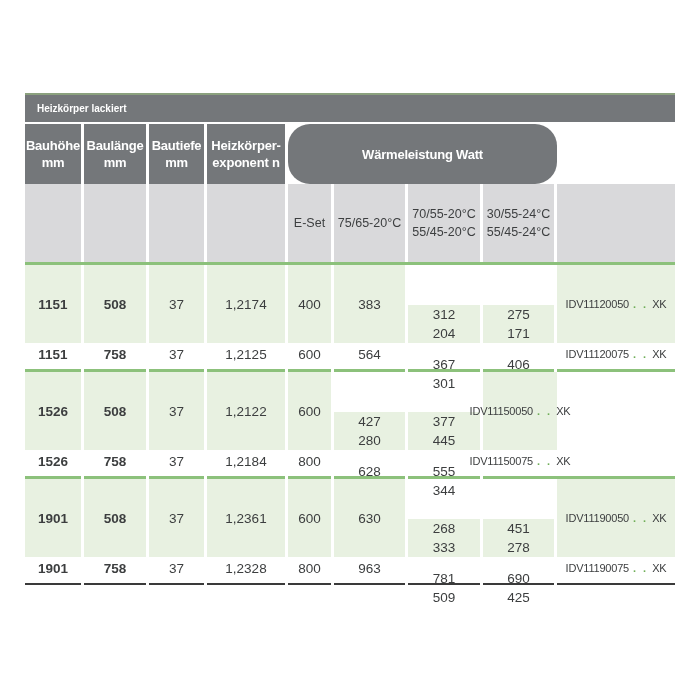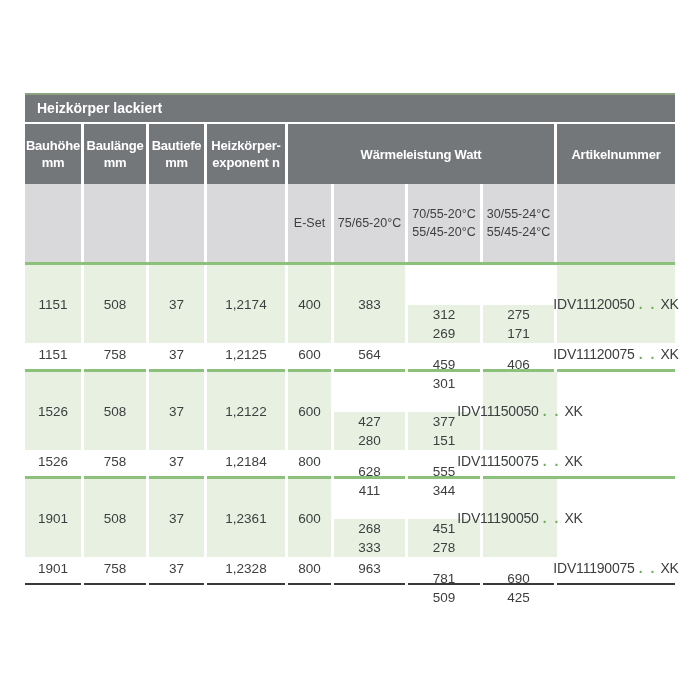--- a/index.html
+++ b/index.html
@@ -7,38 +7,38 @@
     width:700px;height:700px;background:#ffffff;position:relative;
     font-family:"Liberation Sans", sans-serif;
     -webkit-font-smoothing:antialiased;
   }
   .table-wrap{position:absolute;left:25px;top:93px;width:650px;}
 
   .title-bar{
     box-sizing:border-box;
     border-top:2px solid #8ba17e;
     background:#74777a;height:29px;line-height:27px;
-    color:#ffffff;font-weight:bold;font-size:14px;
+    color:#ffffff;font-weight:bold;font-size:10px;
     padding-left:12px;margin-bottom:2px;
   }
 
   .grid{
     display:grid;box-sizing:border-box;
     grid-template-columns:59px 65px 58px 81px 46px 74px 75px 74px 118px;
   }
 
   
   .hrow{height:60px;}
   .hcell{
     background:#74777a;color:#ffffff;font-weight:bold;
     font-size:13px;line-height:17px;letter-spacing:-0.2px;
     display:flex;flex-direction:column;align-items:center;justify-content:center;
     text-align:center;border-right:3px solid #ffffff;
   }
-  .hcell.span-watt{grid-column:5 / 9;}
+  .hcell.span-watt{grid-column:5 / 9;border-radius:22px;}
   .hrow .hcell:last-child{border-right:none;}
 
   
   .srow{height:78px;border-radius:16px;}
   .scell{
     background:#d9d9db;border-right:3px solid #ffffff;
     display:flex;flex-direction:column;align-items:center;justify-content:center;
     text-align:center;font-size:12.5px;line-height:18px;color:#3d3f40;
   }
   .srow .scell:last-child{border-right:none;}
@@ -46,23 +46,23 @@
   
   .row{height:54px;}
   .row .cell{
     display:flex;align-items:center;justify-content:center;text-align:center;
     border-right:3px solid #ffffff;
     font-size:13.5px;color:#3c3e3f;background:transparent;
   }
   .row .cell:last-child{border-right:none;}
   .row.green{height:53px;border-top:3px solid #8cc17b;border-bottom:4px solid #ffffff;}
   .row.green .cell{background:#e8f1e1;}
-  .cell.b{font-weight:normal;text-align:right;}
+  .cell.b{font-weight:bold;text-align:right;}
   .cell.two{flex-direction:column;line-height:19px;margin-top:40px;}
-  .cell.artikel{font-size:14px;letter-spacing:-0.2px;white-space:nowrap;}
+  .cell.artikel{font-size:11px;letter-spacing:-0.2px;white-space:nowrap;}
   .dots{color:#6fae58;font-weight:bold;margin:0 4px;letter-spacing:2px;}
   .bottom-line{height:2px;background:#3a3a3a;}
 </style>
 </head>
 <body>
 
 <div class="table-wrap">
 
   <div class="title-bar">
     <span>Heizkörper lackiert</span>
@@ -81,23 +81,20 @@
       <span>Bautiefe</span>
       <span>mm</span>
     </div>
     <div class="hcell">
       <span>Heizkörper-</span>
       <span>exponent n</span>
     </div>
     <div class="hcell span-watt">
       <span>Wärmeleistung Watt</span>
     </div>
-    <div class="hcell">
-      <span>Artikelnummer</span>
-    </div>
   </div>
 
   <div class="grid srow">
     <div class="scell"></div>
     <div class="scell"></div>
     <div class="scell"></div>
     <div class="scell"></div>
     <div class="scell">
       <span>E-Set</span>
     </div>
@@ -117,42 +114,42 @@
 
   <div class="grid row green">
     <div class="cell b">1151</div>
     <div class="cell b">508</div>
     <div class="cell">37</div>
     <div class="cell">1,2174</div>
     <div class="cell">400</div>
     <div class="cell">383</div>
     <div class="cell two">
       <span>312</span>
-      <span>269</span>
+      <span>204</span>
     </div>
     <div class="cell two">
       <span>275</span>
       <span>171</span>
     </div>
     <div class="cell artikel">
       <span>IDV11120050</span>
       <span class="dots">. .</span>
       <span>XK</span>
     </div>
   </div>
 
   <div class="grid row">
     <div class="cell b">1151</div>
     <div class="cell b">758</div>
     <div class="cell">37</div>
     <div class="cell">1,2125</div>
     <div class="cell">600</div>
     <div class="cell">564</div>
     <div class="cell two">
-      <span>459</span>
+      <span>367</span>
       <span>301</span>
     </div>
     <div class="cell two">
       <span>406</span>
       <span>252</span>
     </div>
     <div class="cell artikel">
       <span>IDV11120075</span>
       <span class="dots">. .</span>
       <span>XK</span>
@@ -164,21 +161,21 @@
     <div class="cell b">508</div>
     <div class="cell">37</div>
     <div class="cell">1,2122</div>
     <div class="cell">600</div>
     <div class="cell two">
       <span>427</span>
       <span>280</span>
     </div>
     <div class="cell two">
       <span>377</span>
-      <span>151</span>
+      <span>445</span>
     </div>
     <div class="cell artikel">
       <span>IDV11150050</span>
       <span class="dots">. .</span>
       <span>XK</span>
     </div>
   </div>
 
   <div class="grid row">
     <div class="cell b">1526</div>
@@ -200,20 +197,21 @@
       <span>XK</span>
     </div>
   </div>
 
   <div class="grid row green">
     <div class="cell b">1901</div>
     <div class="cell b">508</div>
     <div class="cell">37</div>
     <div class="cell">1,2361</div>
     <div class="cell">600</div>
+    <div class="cell">630</div>
     <div class="cell two">
       <span>268</span>
       <span>333</span>
     </div>
     <div class="cell two">
       <span>451</span>
       <span>278</span>
     </div>
     <div class="cell artikel">
       <span>IDV11190050</span>

